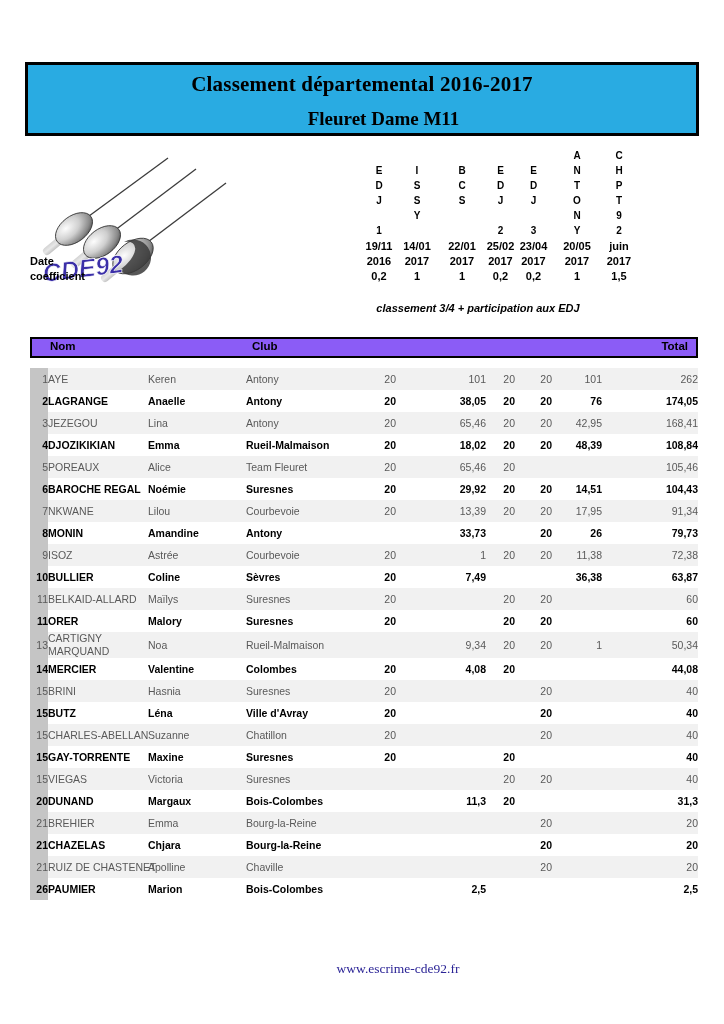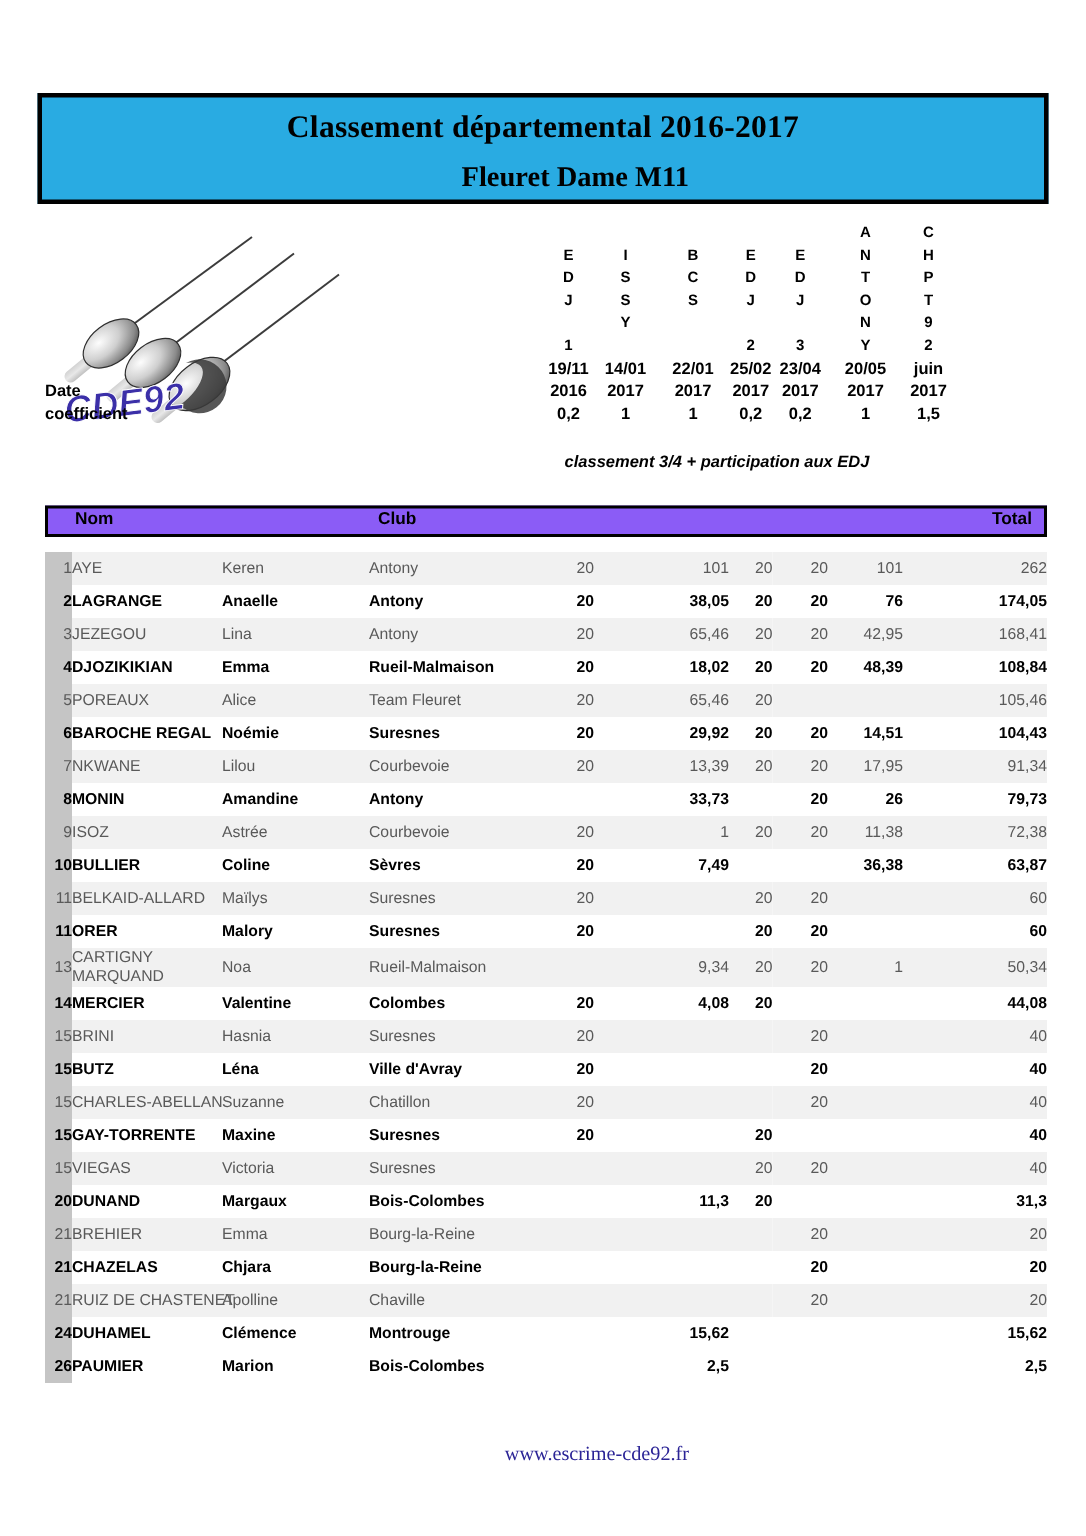--- a/index.html
+++ b/index.html
@@ -549,34 +549,20 @@
           <td class="td-score"></td>
           <td class="td-score"></td>
           <td class="td-score"></td>
           <td class="td-score"></td>
           <td class="td-score">20</td>
           <td class="td-score"></td>
           <td class="td-score"></td>
           <td class="td-total">20</td>
         </tr>
         <tr class="row-bold">
-          <td class="td-rank">24</td>
-          <td class="td-nom">DUHAMEL</td>
-          <td class="td-prenom">Clémence</td>
-          <td class="td-club">Montrouge</td>
-          <td class="td-score"></td>
-          <td class="td-score"></td>
-          <td class="td-score">15,62</td>
-          <td class="td-score"></td>
-          <td class="td-score"></td>
-          <td class="td-score"></td>
-          <td class="td-score"></td>
-          <td class="td-total">15,62</td>
-        </tr>
-        <tr class="row-bold">
           <td class="td-rank">26</td>
           <td class="td-nom">PAUMIER</td>
           <td class="td-prenom">Marion</td>
           <td class="td-club">Bois-Colombes</td>
           <td class="td-score"></td>
           <td class="td-score"></td>
           <td class="td-score">2,5</td>
           <td class="td-score"></td>
           <td class="td-score"></td>
           <td class="td-score"></td>

